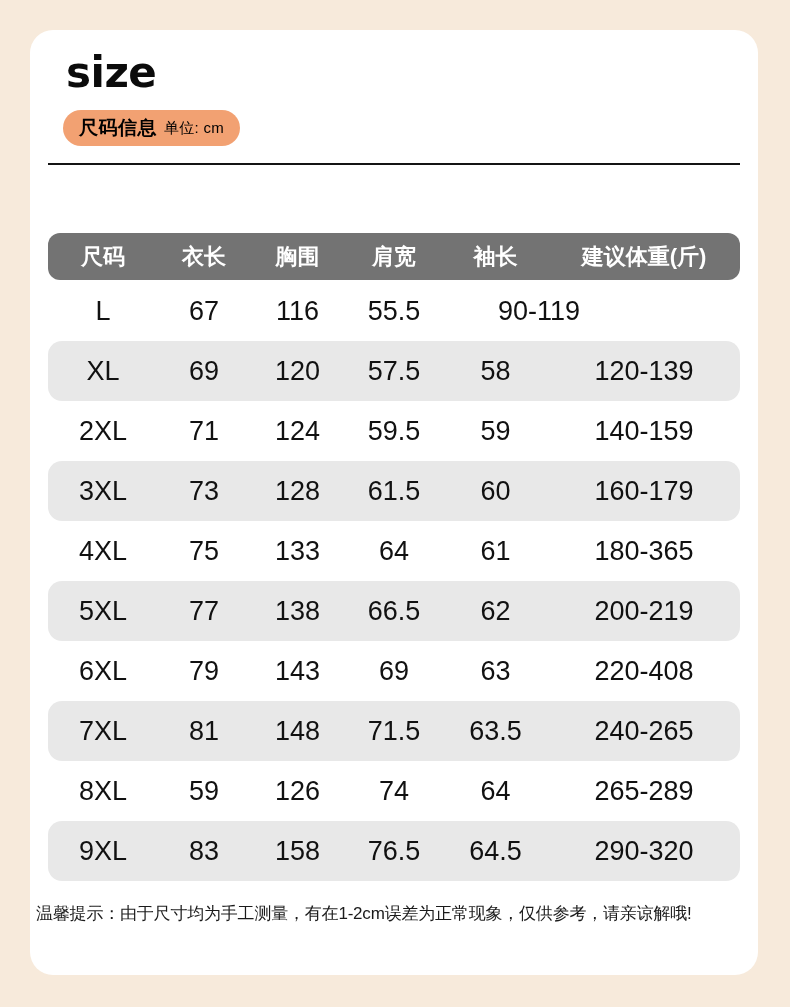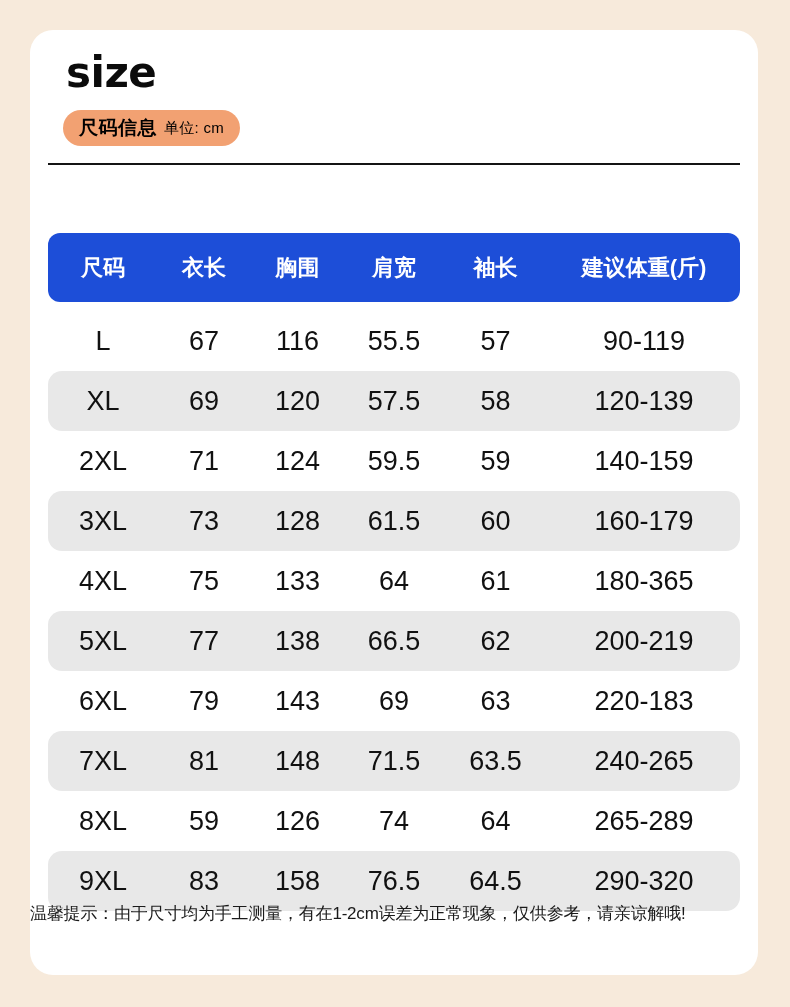--- a/index.html
+++ b/index.html
@@ -80,24 +80,24 @@
     width: 692px;
   }
   .row {
     display: flex;
     align-items: center;
     height: 52px;
     border-radius: 14px;
     box-sizing: border-box;
   }
   .row.head {
-    background: #1d4ed8;
-    height: 69px;
+    background: #737373;
+    height: 47px;
     border-radius: 12px;
-    margin-bottom: 9px;
+    margin-bottom: 1px;
   }
   .row.stripe {
     background: #E8E8E8;
   }
   .row.body {
     height: 60px;
   }
   .cell {
     text-align: center;
     font-size: 27px;
@@ -112,21 +112,21 @@
   }
   .c0 { width: 110px; }
   .c1 { width: 92px; }
   .c2 { width: 95px; }
   .c3 { width: 98px; }
   .c4 { width: 105px; }
   .c5 { width: 192px; }
   
   .footer-note {
     position: absolute;
-    left: 0;
+    left: 6px;
     top: 872px;
     width: 712px;
     font-size: 17px;
     color: #1A1A1A;
     letter-spacing: -0.2px;
     white-space: nowrap;
   }
 </style>
 </head>
 <body>
@@ -151,21 +151,20 @@
         <div class="cell c3">肩宽</div>
         <div class="cell c4">袖长</div>
         <div class="cell c5">建议体重(斤)</div>
       </div>
 
       <div class="row body">
         <div class="cell c0">L</div>
         <div class="cell c1">67</div>
         <div class="cell c2">116</div>
         <div class="cell c3">55.5</div>
-        <div class="cell c4">57</div>
         <div class="cell c5">90-119</div>
       </div>
 
       <div class="row body stripe">
         <div class="cell c0">XL</div>
         <div class="cell c1">69</div>
         <div class="cell c2">120</div>
         <div class="cell c3">57.5</div>
         <div class="cell c4">58</div>
         <div class="cell c5">120-139</div>
@@ -206,21 +205,21 @@
         <div class="cell c4">62</div>
         <div class="cell c5">200-219</div>
       </div>
 
       <div class="row body">
         <div class="cell c0">6XL</div>
         <div class="cell c1">79</div>
         <div class="cell c2">143</div>
         <div class="cell c3">69</div>
         <div class="cell c4">63</div>
-        <div class="cell c5">220-183</div>
+        <div class="cell c5">220-408</div>
       </div>
 
       <div class="row body stripe">
         <div class="cell c0">7XL</div>
         <div class="cell c1">81</div>
         <div class="cell c2">148</div>
         <div class="cell c3">71.5</div>
         <div class="cell c4">63.5</div>
         <div class="cell c5">240-265</div>
       </div>

